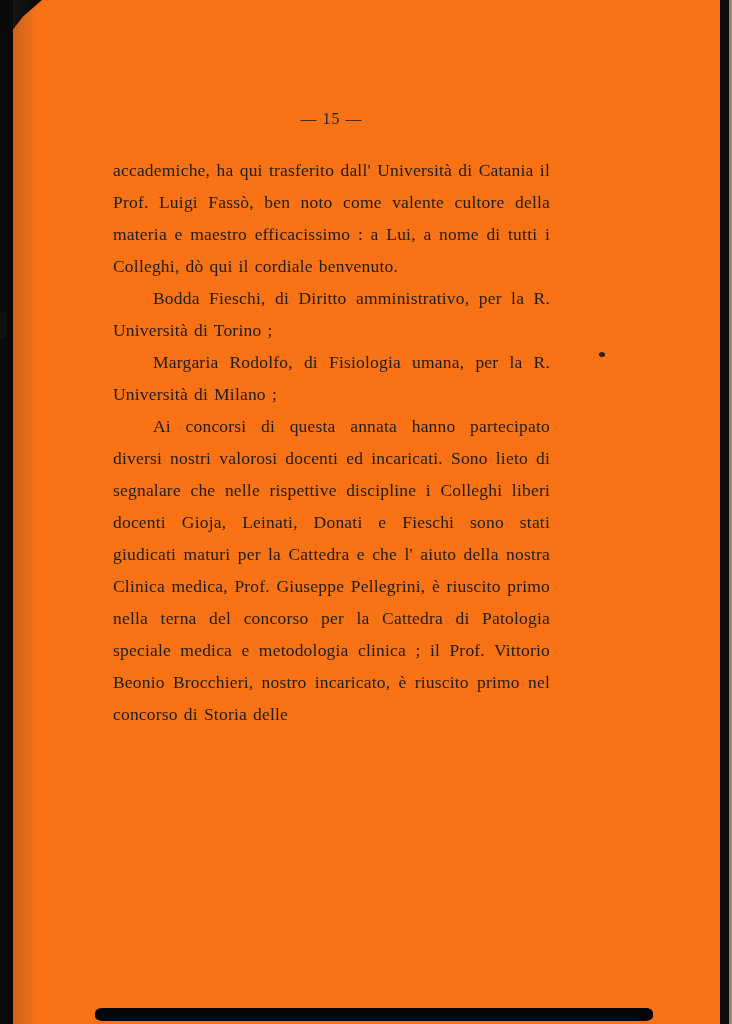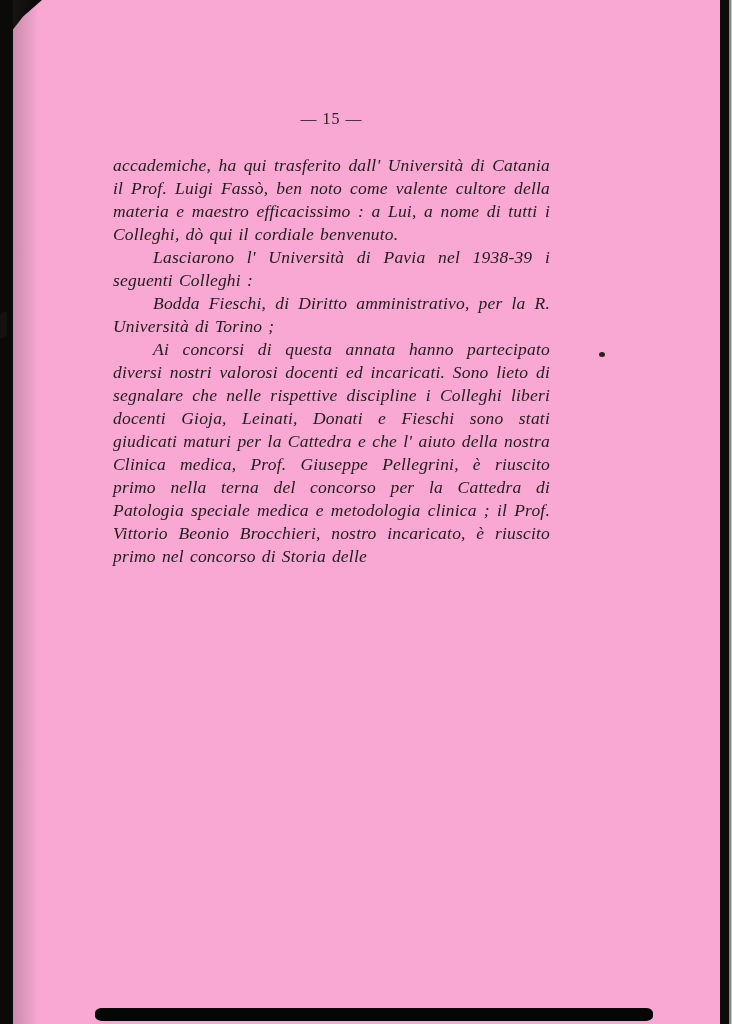--- a/index.html
+++ b/index.html
@@ -4,21 +4,21 @@
 <style>
   html, body {
     margin: 0;
     padding: 0;
     background: #e9e9e7;
   }
   .scan {
     position: relative;
     width: 732px;
     height: 1024px;
-    background: #f9a8d4;
+    background: #f97316;
     overflow: hidden;
     font-family: "Liberation Serif", serif;
     color: #1e1d1b;
   }
   
   .edge-left {
     position: absolute;
     left: 0; top: 0;
     width: 13px; height: 1024px;
     background: #0b0a09;
@@ -80,26 +80,25 @@
   .page-number {
     text-align: center;
     font-size: 16px;
     letter-spacing: 1px;
     margin: 0 0 26px 0;
     color: #25231f;
   }
   .body-text p {
     margin: 0;
     font-size: 17.5px;
-    line-height: 23px;
+    line-height: 32px;
     text-align: justify;
     text-indent: 40px;
     letter-spacing: 0.2px;
     word-spacing: 1.5px;
-    font-style: italic;
   }
   .body-text p.no-indent {
     text-indent: 0;
   }
 </style>
 </head>
 <body>
 
 <div class="scan">
 
@@ -110,19 +109,19 @@
   <div class="edge-right"></div>
   <div class="edge-right-fray"></div>
   <div class="bottom-strip"></div>
   <div class="speck"></div>
 
   <div class="text-block">
     <div class="page-number">— 15 —</div>
 
     <div class="body-text">
       <p class="no-indent">accademiche, ha qui trasferito dall' Università di Catania il Prof. Luigi Fassò, ben noto come valente cultore della materia e maestro efficacissimo : a Lui, a nome di tutti i Colleghi, dò qui il cordiale benvenuto.</p>
-      <p>Lasciarono l' Università di Pavia nel 1938-39 i seguenti Colleghi :</p>
       <p>Bodda Fieschi, di Diritto amministrativo, per la R. Università di Torino ;</p>
+      <p>Margaria Rodolfo, di Fisiologia umana, per la R. Università di Milano ;</p>
       <p>Ai concorsi di questa annata hanno partecipato diversi nostri valorosi docenti ed incaricati. Sono lieto di segnalare che nelle rispettive discipline i Colleghi liberi docenti Gioja, Leinati, Donati e Fieschi sono stati giudicati maturi per la Cattedra e che l' aiuto della nostra Clinica medica, Prof. Giuseppe Pellegrini, è riuscito primo nella terna del concorso per la Cattedra di Patologia speciale medica e metodologia clinica ; il Prof. Vittorio Beonio Brocchieri, nostro incaricato, è riuscito primo nel concorso di Storia delle</p>
     </div>
   </div>
 
 </div>
 
 </body></html>

